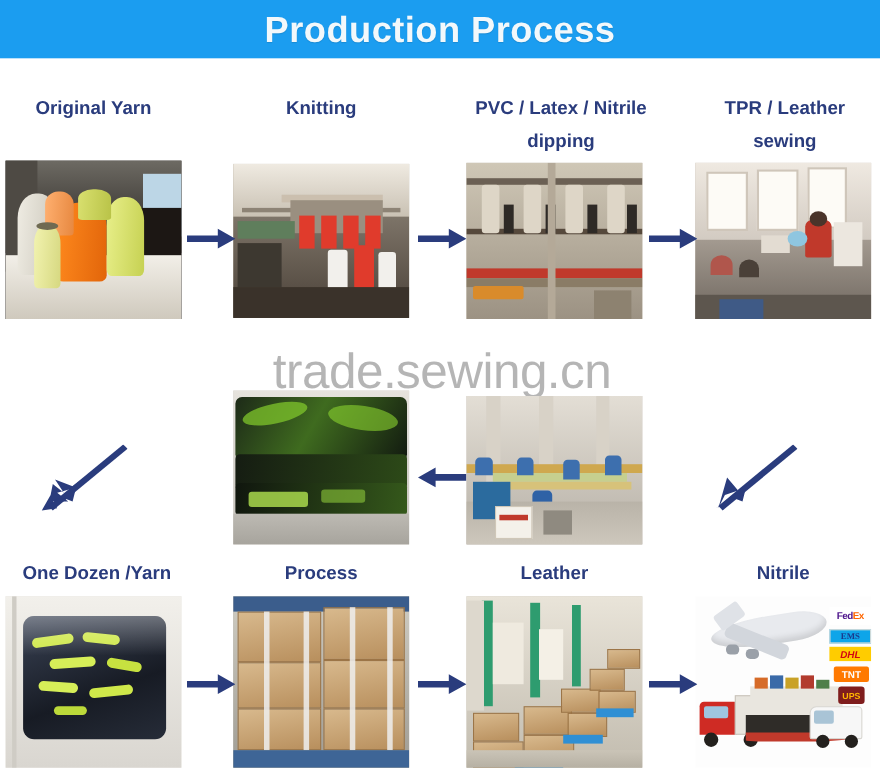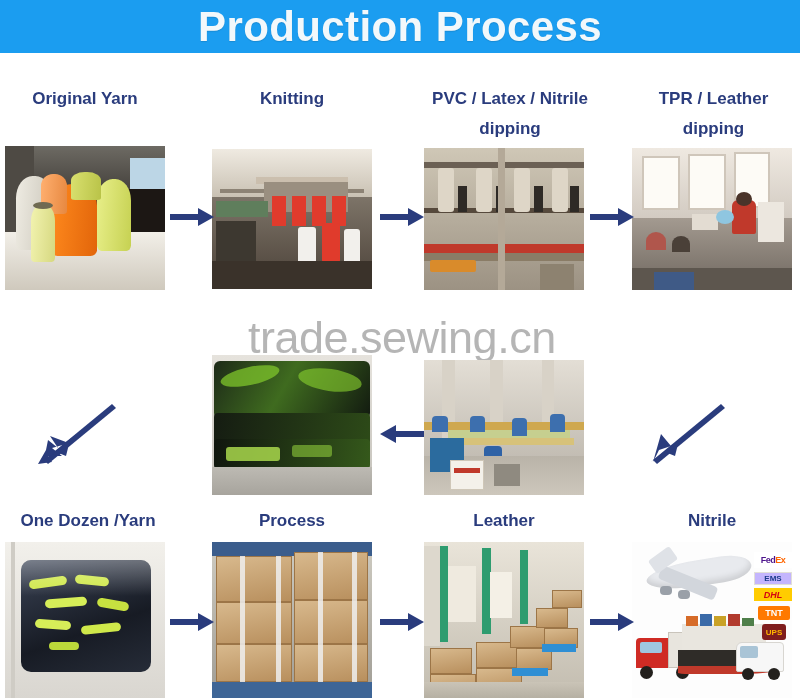--- a/index.html
+++ b/index.html
@@ -13,21 +13,21 @@
 
   
   .banner {
     position: absolute; left: 0; top: 0;
     width: 800px; height: 53px;
     background: #1b9df0;
     display: flex; align-items: center; justify-content: center;
   }
   .banner-title {
     color: #f2f8fb;
-    font-size: 42px;
+    font-size: 33px;
     font-weight: bold;
     letter-spacing: .4px;
     text-shadow: 0 1px 1px rgba(0,0,0,.12);
   }
 
   
   .step-label {
     position: absolute;
     text-align: center;
     color: #2a3c7d;
@@ -67,38 +67,38 @@
   .cone { position:absolute; border-radius:46% 46% 14% 14% / 30% 30% 8% 8%; }
   .beam { position:absolute; }
   .carton { position:absolute; background:linear-gradient(170deg,#d8b98d,#b88f5d); border:1px solid #9c7547; }
   .strap { position:absolute; background:#eee; }
 
   
   .logo { position:absolute; background:#fff; display:flex; align-items:center; justify-content:center;
           font-weight:bold; overflow:hidden; }
   .logo-fedex { color:#4d148c; font-size:9px; letter-spacing:-.5px; }
   .logo-fedex i { color:#ff6600; font-style:normal; }
-  .logo-ems { background:#c4b5fd; color:#1b3a8c; font-size:8px; }
+  .logo-ems { background:#0ea5e9; color:#1b3a8c; font-size:8px;font-family:Liberation Serif, serif; }
   .logo-dhl { background:#ffcc00; color:#d40511; font-size:9px; font-style:italic; }
   .logo-tnt { background:#ff7900; color:#fff; font-size:9px; border-radius:2px; }
   .logo-ups { background:#7f1d1d; color:#ffb500; font-size:8px; border-radius:3px; }
 </style>
 </head>
 <body>
 
 <div class="banner">
   <div class="banner-title">Production Process</div>
 </div>
 
 <div class="step-label" style="left:5px; top:84px; width:160px;">Original Yarn</div>
 <div class="step-label" style="left:212px; top:84px; width:160px;">Knitting</div>
 <div class="step-label" style="left:424px; top:84px; width:172px;">PVC / Latex / Nitrile
 dipping</div>
 <div class="step-label" style="left:632px; top:84px; width:163px;">TPR / Leather
-dipping</div>
+sewing</div>
 
 <div class="tile" style="left:5px; top:146px; width:160px; height:144px; background:#2b2622;">
   <div class="ph" style="left:0;top:0;width:100%;height:58%;background:linear-gradient(180deg,#6d6a63,#231f1c);"></div>
   <div class="ph" style="left:0;top:0;width:18%;height:70%;background:#4e4a44;"></div>
   <div class="ph" style="left:78%;top:8%;width:22%;height:40%;background:#bcd6e6;"></div>
   <div class="ph" style="left:62%;top:30%;width:38%;height:30%;background:#1c1714;"></div>
   <div class="ph" style="left:0;top:60%;width:100%;height:40%;background:linear-gradient(180deg,#f2efe8,#cfc9bd);"></div>
   <div class="cone" style="left:46px;top:38px;width:46px;height:72px;background:linear-gradient(95deg,#ff8a1e,#e2650a);"></div>
   <div class="cone" style="left:11px;top:30px;width:36px;height:74px;background:linear-gradient(95deg,#efece3,#cac6ba);"></div>
   <div class="cone" style="left:36px;top:28px;width:26px;height:40px;background:linear-gradient(95deg,#ffb070,#e78840);"></div>

